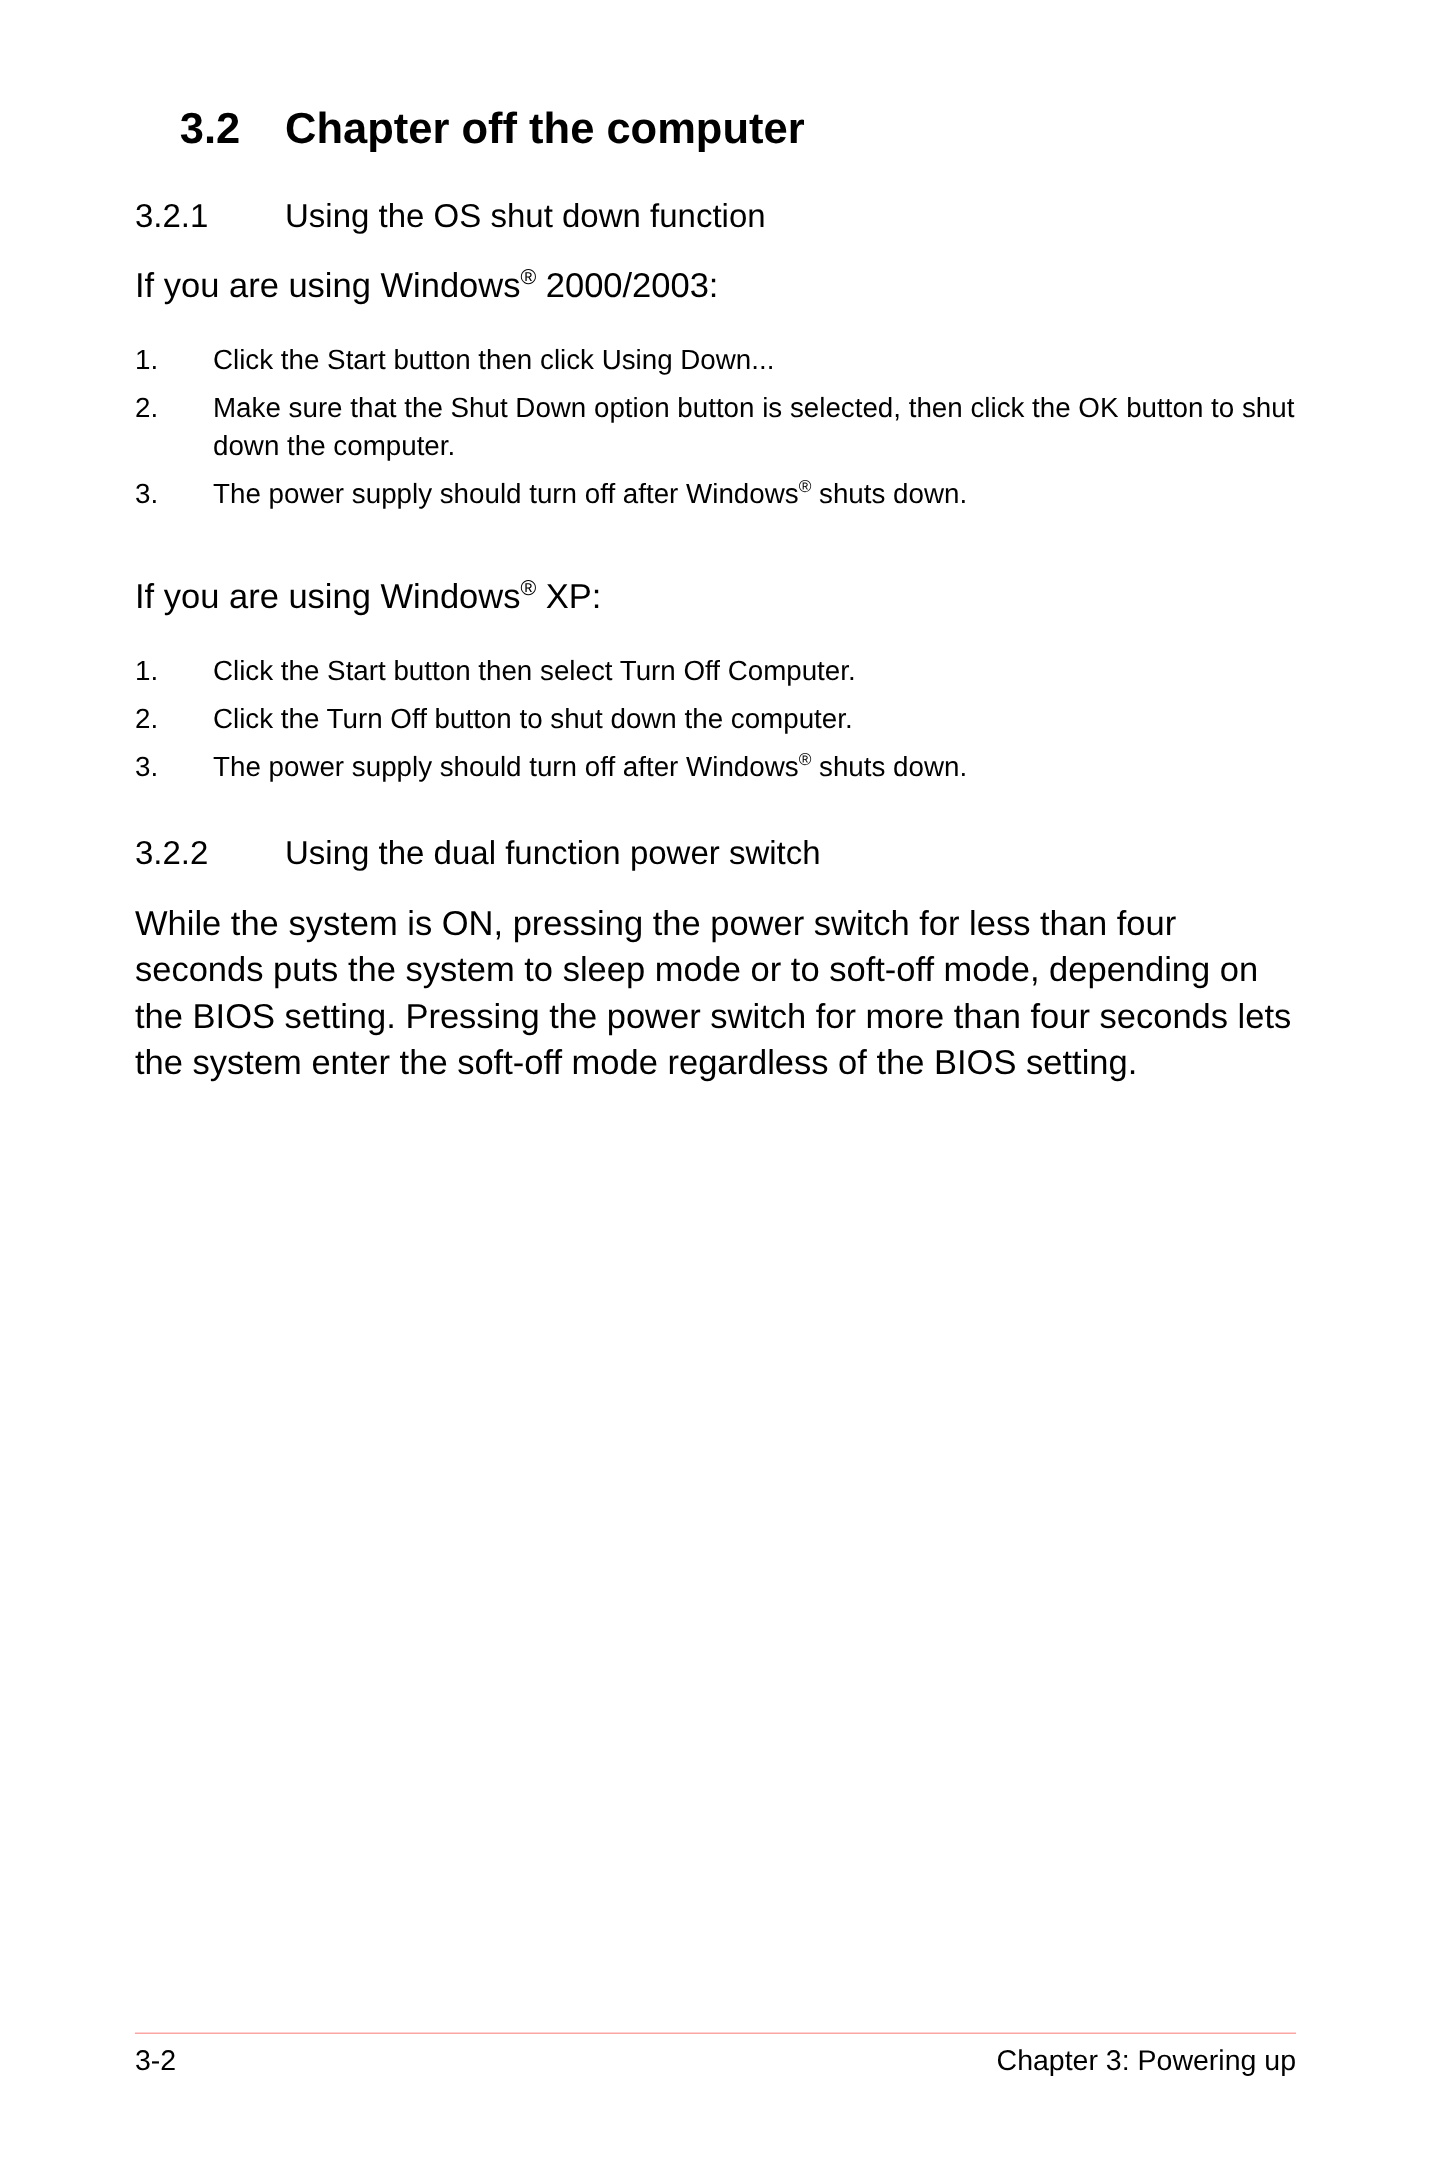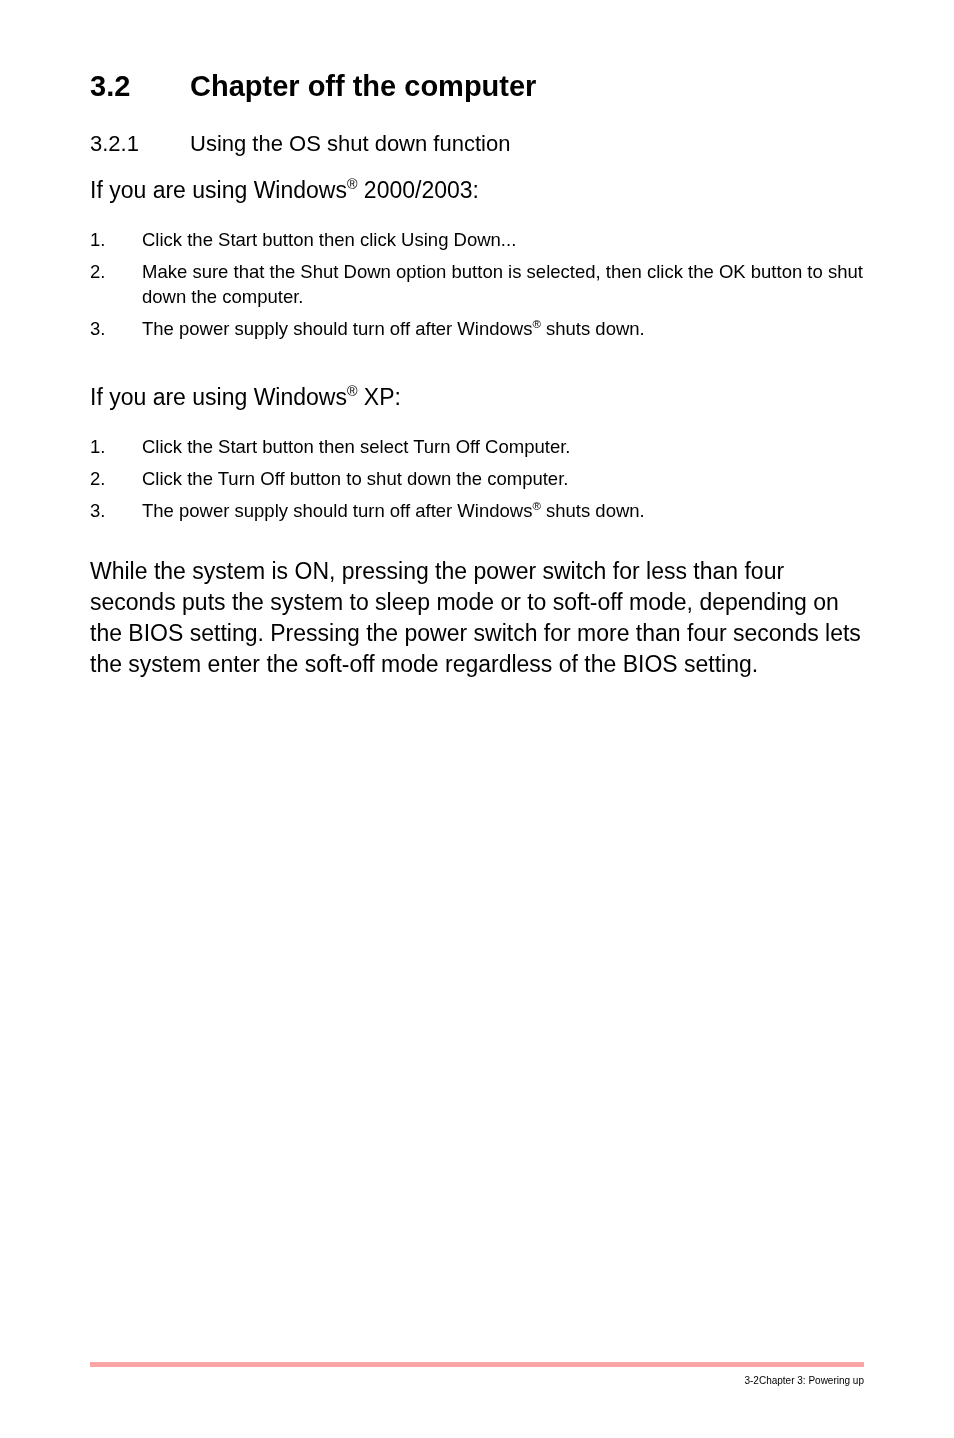--- a/index.html
+++ b/index.html
@@ -18,20 +18,21 @@
   }
   .section-heading {
     font-family: Verdana, Geneva, sans-serif;
     font-size: 29px;
     font-weight: bold;
     margin-bottom: 28px;
   }
   .section-heading .num {
     display: inline-block;
     width: 100px;
+    text-align: center;
   }
   .subsection-heading {
     font-size: 22px;
     font-weight: normal;
     margin-bottom: 18px;
   }
   .subsection-heading .num {
     display: inline-block;
     width: 100px;
   }
@@ -65,25 +66,25 @@
     height: 10px;
   }
   .subsection-block {
     margin-top: 32px;
   }
   .footer {
     position: absolute;
     bottom: 52px;
     left: 90px;
     right: 90px;
-    border-top: 5px solid #fca5a5;
+    border-top: 1px solid #fca5a5;
     padding-top: 8px;
     display: flex;
-    justify-content: flex-end;
-    font-size: 10px;
+    justify-content: space-between;
+    font-size: 19px;
   }
 </style>
 </head>
 <body>
 
 <h1 class="section-heading">
   <span class="num">3.2</span><span>Chapter off the computer</span>
 </h1>
 
 <h2 class="subsection-heading">
@@ -124,19 +125,22 @@
     <span class="step-num">2.</span>
     <span class="step-text">Click the Turn Off button to shut down the computer.</span>
   </li>
   <li>
     <span class="step-num">3.</span>
     <span class="step-text"><span>The power supply should turn off after Windows</span><sup>®</sup><span> shuts down.</span></span>
   </li>
 </ol>
 
 <div class="subsection-block">
+  <h2 class="subsection-heading">
+    <span class="num">3.2.2</span><span>Using the dual function power switch</span>
+  </h2>
   <p class="para">While the system is ON, pressing the power switch for less than four seconds puts the system to sleep mode or to soft-off mode, depending on the BIOS setting. Pressing the power switch for more than four seconds lets the system enter the soft-off mode regardless of the BIOS setting.</p>
 </div>
 
 <div class="footer">
   <span>3-2</span>
   <span>Chapter 3: Powering up</span>
 </div>
 
 </body></html>

